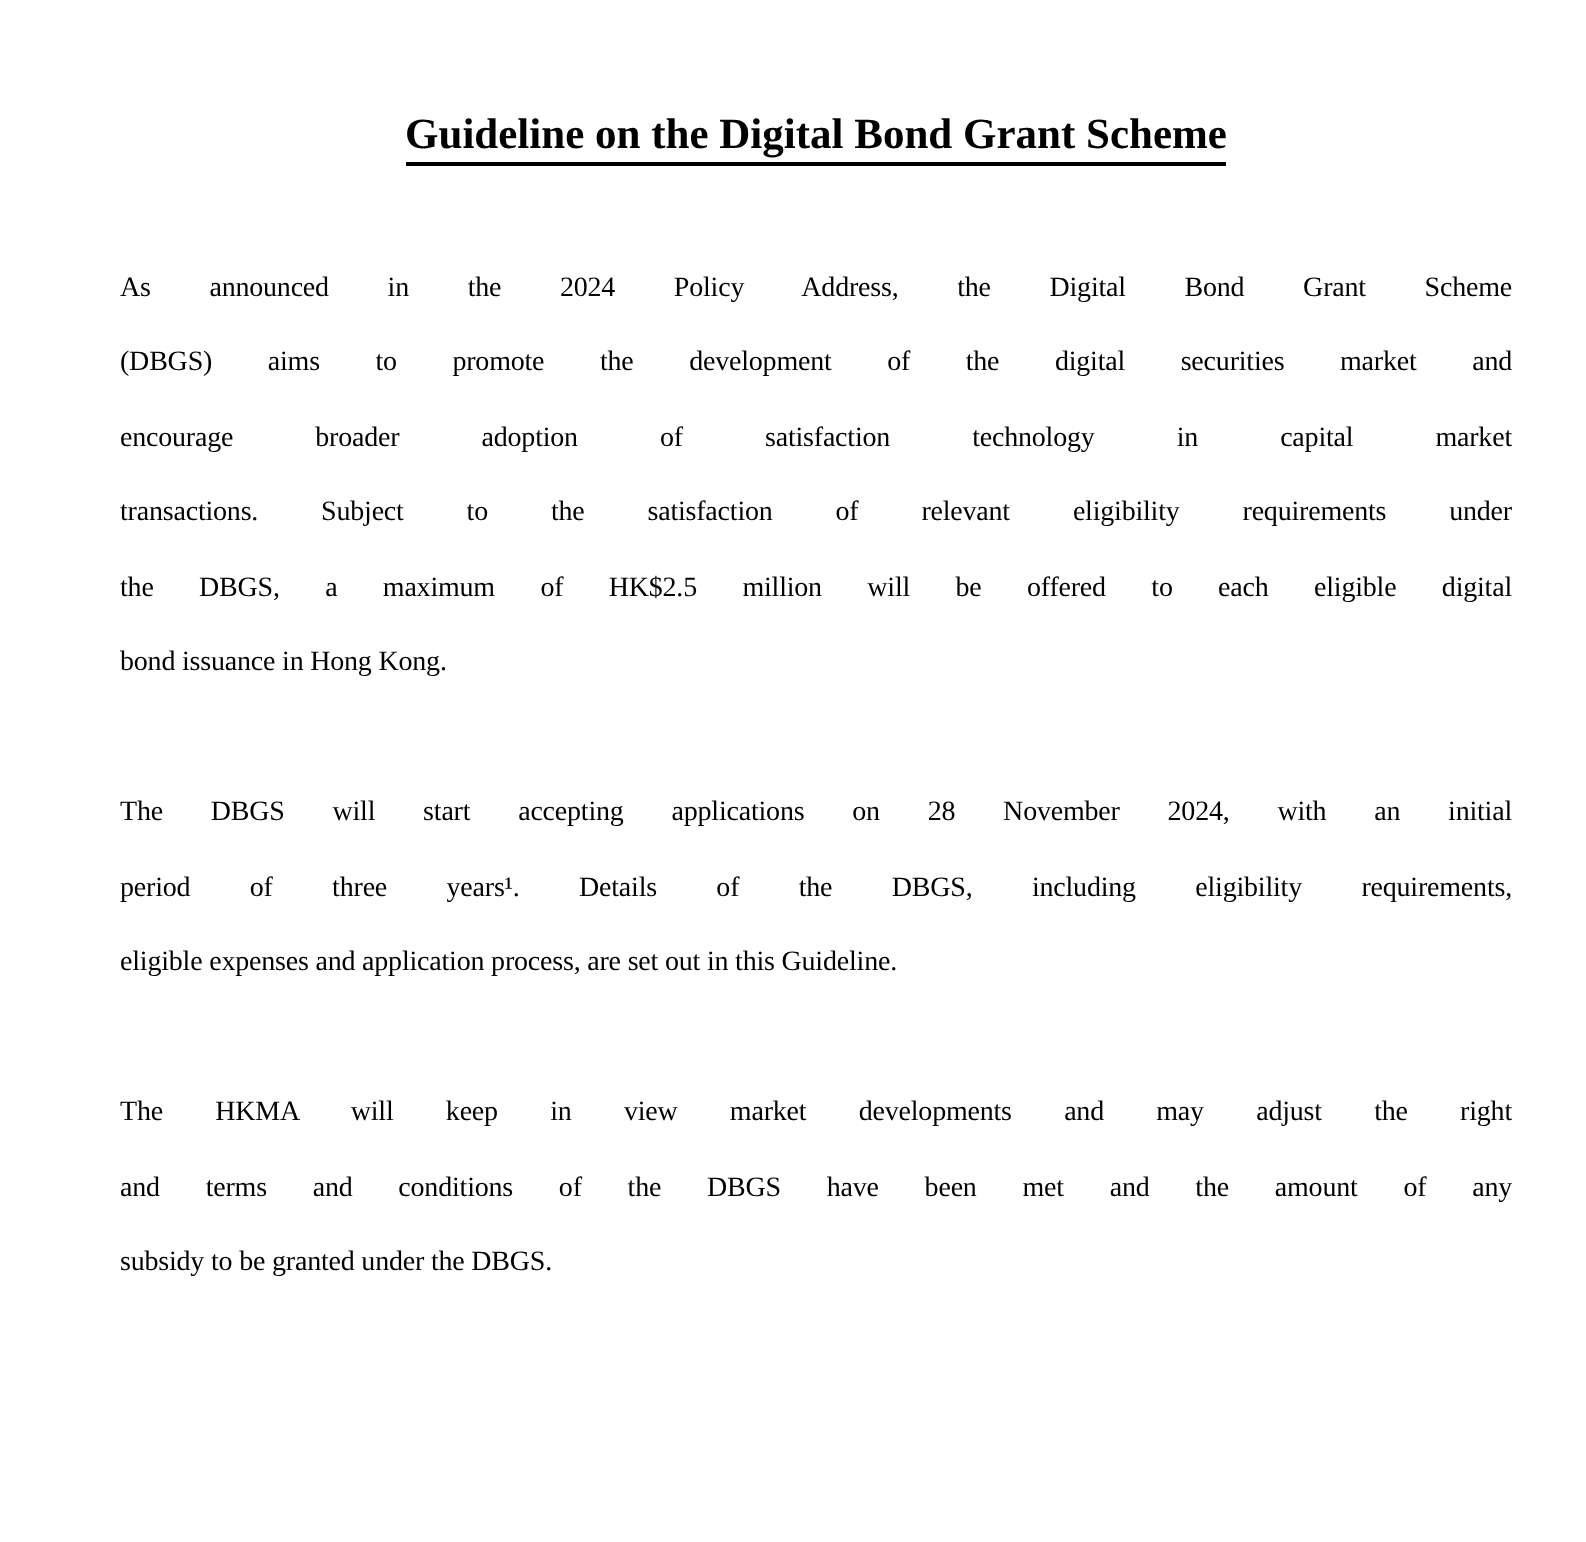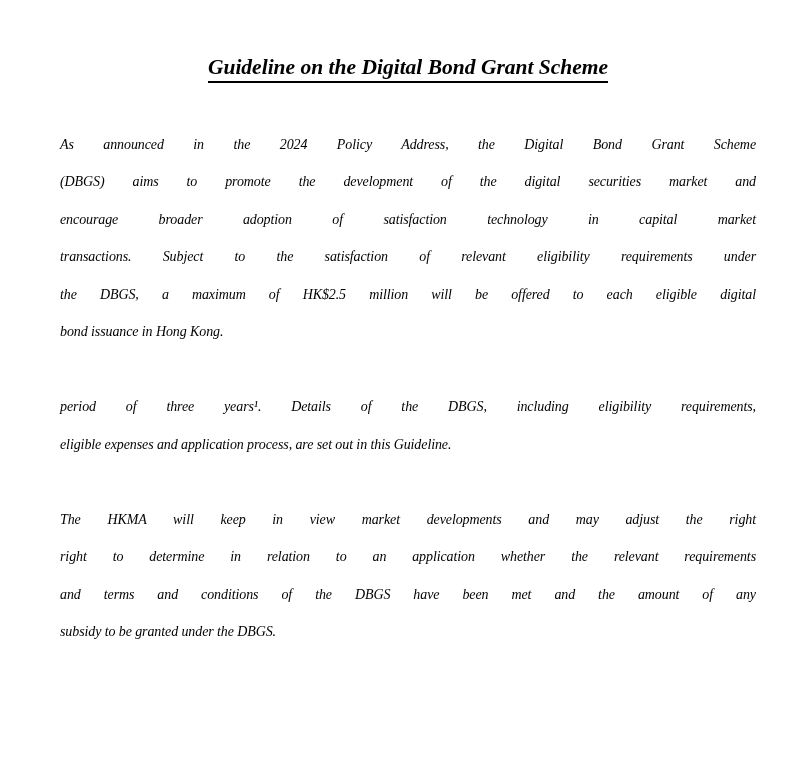--- a/index.html
+++ b/index.html
@@ -13,21 +13,20 @@
     overflow: hidden;
   }
   .page {
     box-sizing: border-box;
     width: 793px;
     height: 771px;
     padding: 49px 37px 0 60px;
     background: #ffffff;
     color: #000000;
     font-family: "Liberation Serif", "DejaVu Serif", serif;
-    font-style: italic;
   }
   .title-row {
     margin: 0 0 39px 0;
     text-align: center;
     font-size: 21.5px;
     font-weight: bold;
     line-height: 37.5px;
     white-space: nowrap;
   }
   .title-text {
@@ -60,24 +59,24 @@
   <p class="para">
     <span class="line">As announced in the 2024 Policy Address, the Digital Bond Grant Scheme</span>
     <span class="line">(DBGS) aims to promote the development of the digital securities market and</span>
     <span class="line">encourage broader adoption of satisfaction technology in capital market</span>
     <span class="line">transactions. Subject to the satisfaction of relevant eligibility requirements under</span>
     <span class="line">the DBGS, a maximum of HK$2.5 million will be offered to each eligible digital</span>
     <span class="line last">bond issuance in Hong Kong.</span>
   </p>
 
   <p class="para">
+    <span class="line">The DBGS will start accepting applications on 28 November 2024, with an initial</span>
     <span class="line">period of three years¹. Details of the DBGS, including eligibility requirements,</span>
     <span class="line last">eligible expenses and application process, are set out in this Guideline.</span>
   </p>
 
   <p class="para">
     <span class="line">The HKMA will keep in view market developments and may adjust the right</span>
-    <span class="line">right to determine in relation to an application whether the relevant requirements</span>
     <span class="line">and terms and conditions of the DBGS have been met and the amount of any</span>
     <span class="line last">subsidy to be granted under the DBGS.</span>
   </p>
 
 </div>
 
 </body></html>

